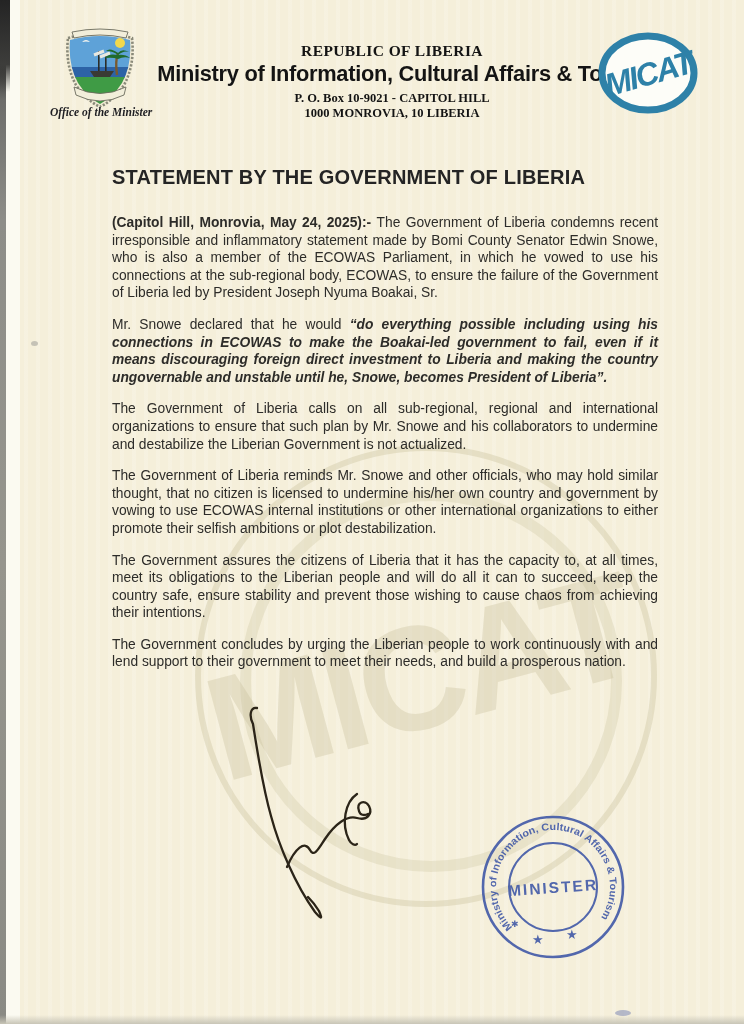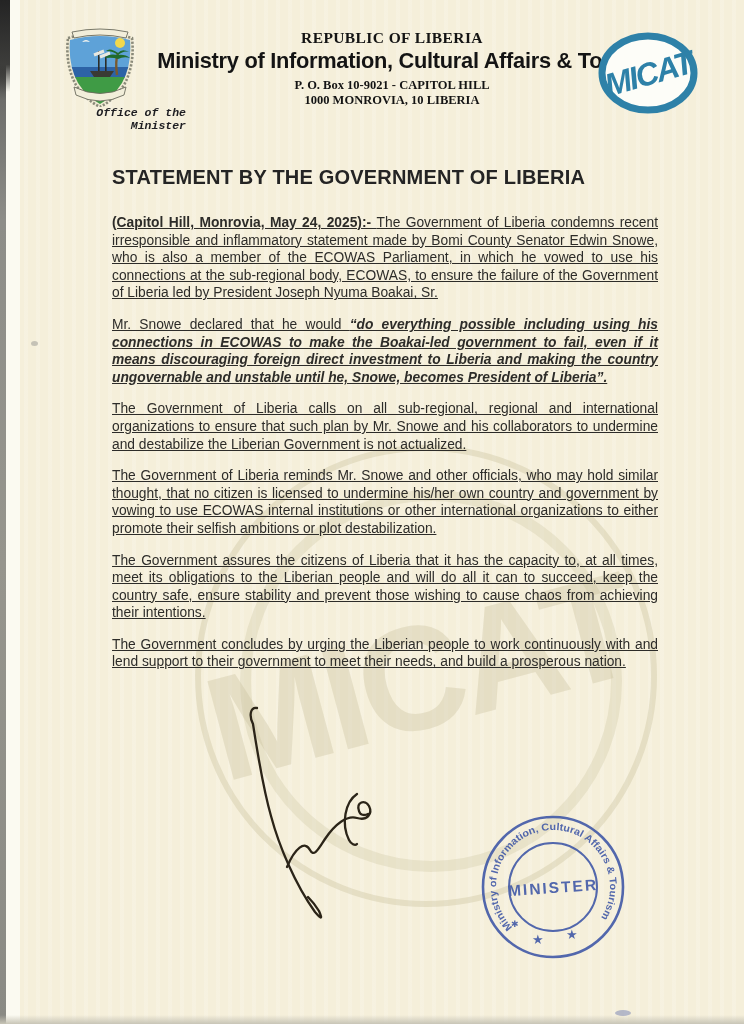--- a/index.html
+++ b/index.html
@@ -29,34 +29,34 @@
   
   .wm-ring-outer{position:absolute;left:195px;top:445px;width:450px;height:450px;border-radius:50%;
     border:6px solid rgba(203,194,158,.38);pointer-events:none;}
   .wm-ring-inner{position:absolute;left:240px;top:490px;width:360px;height:360px;border-radius:50%;
     border:11px solid rgba(203,194,158,.30);pointer-events:none;}
   .wm-text{position:absolute;left:170px;top:592px;width:500px;text-align:center;
     font-size:148px;font-weight:bold;letter-spacing:-5px;color:rgba(196,187,152,.33);
     transform:rotate(-15deg);pointer-events:none;white-space:nowrap;}
   
   .arms{position:absolute;left:62px;top:27px;}
-  .office-label{position:absolute;left:50px;top:106px;width:136px;text-align:right;
-    font-family:Liberation Mono, monospace;font-style:italic;font-weight:bold;font-size:11.5px;color:#1e1e22;}
-  .head-center{position:absolute;left:150px;top:29px;width:484px;text-align:center;color:#141414;}
+  .office-label{position:absolute;left:50px;top:106px;width:136px;text-align:left;
+    font-family:Liberation Serif, serif;font-style:italic;font-weight:bold;font-size:11.5px;color:#1e1e22;}
+  .head-center{position:absolute;left:150px;top:42px;width:484px;text-align:center;color:#141414;}
   .republic{font-family:"Liberation Serif",serif;font-weight:bold;font-size:15.5px;letter-spacing:.4px;}
   .ministry{font-weight:bold;font-size:22.5px;letter-spacing:-.3px;margin-top:1px;
     transform:scaleX(.97);transform-origin:center;white-space:nowrap;}
   .pobox,.cityline{font-family:"Liberation Serif",serif;font-weight:bold;font-size:12.5px;line-height:15px;}
   .pobox{margin-top:4px;}
   .micat-logo{position:absolute;left:598px;top:32px;}
   svg text{font-family:"Liberation Sans",sans-serif;}
   
   .doc-main{position:absolute;left:112px;top:166px;width:546px;}
   h1.title{font-size:20px;font-weight:bold;color:#242424;margin:0 0 25px 0;letter-spacing:.2px;white-space:nowrap;}
-  #paragraphs p{margin:0 0 14px 0;font-size:13.8px;line-height:17.6px;text-align:justify;color:#2d2c29;text-decoration:underline;}
+  #paragraphs p{margin:0 0 14px 0;font-size:13.8px;line-height:17.6px;text-align:justify;color:#2d2c29;}
   #paragraphs .bold{font-weight:bold;}
   #paragraphs .bolditalic{font-weight:bold;font-style:italic;}
   
   .sig-block{position:absolute;left:122px;top:836px;width:546px;}
   .sig-row{display:flex;align-items:flex-end;width:446px;}
   .signed-label{font-size:15px;font-weight:bold;color:#1f1f1f;}
   .sig-line{flex:1;border-bottom:1.7px solid #2f2f2f;height:14px;margin-left:8px;}
   .signatory{margin:8px 0 0 40px;font-size:14px;font-weight:bold;color:#1f1f1f;white-space:nowrap;}
   .signature-svg{position:absolute;left:195px;top:698px;pointer-events:none;}
   .stamp-svg{position:absolute;left:477px;top:811px;opacity:.88;pointer-events:none;}

